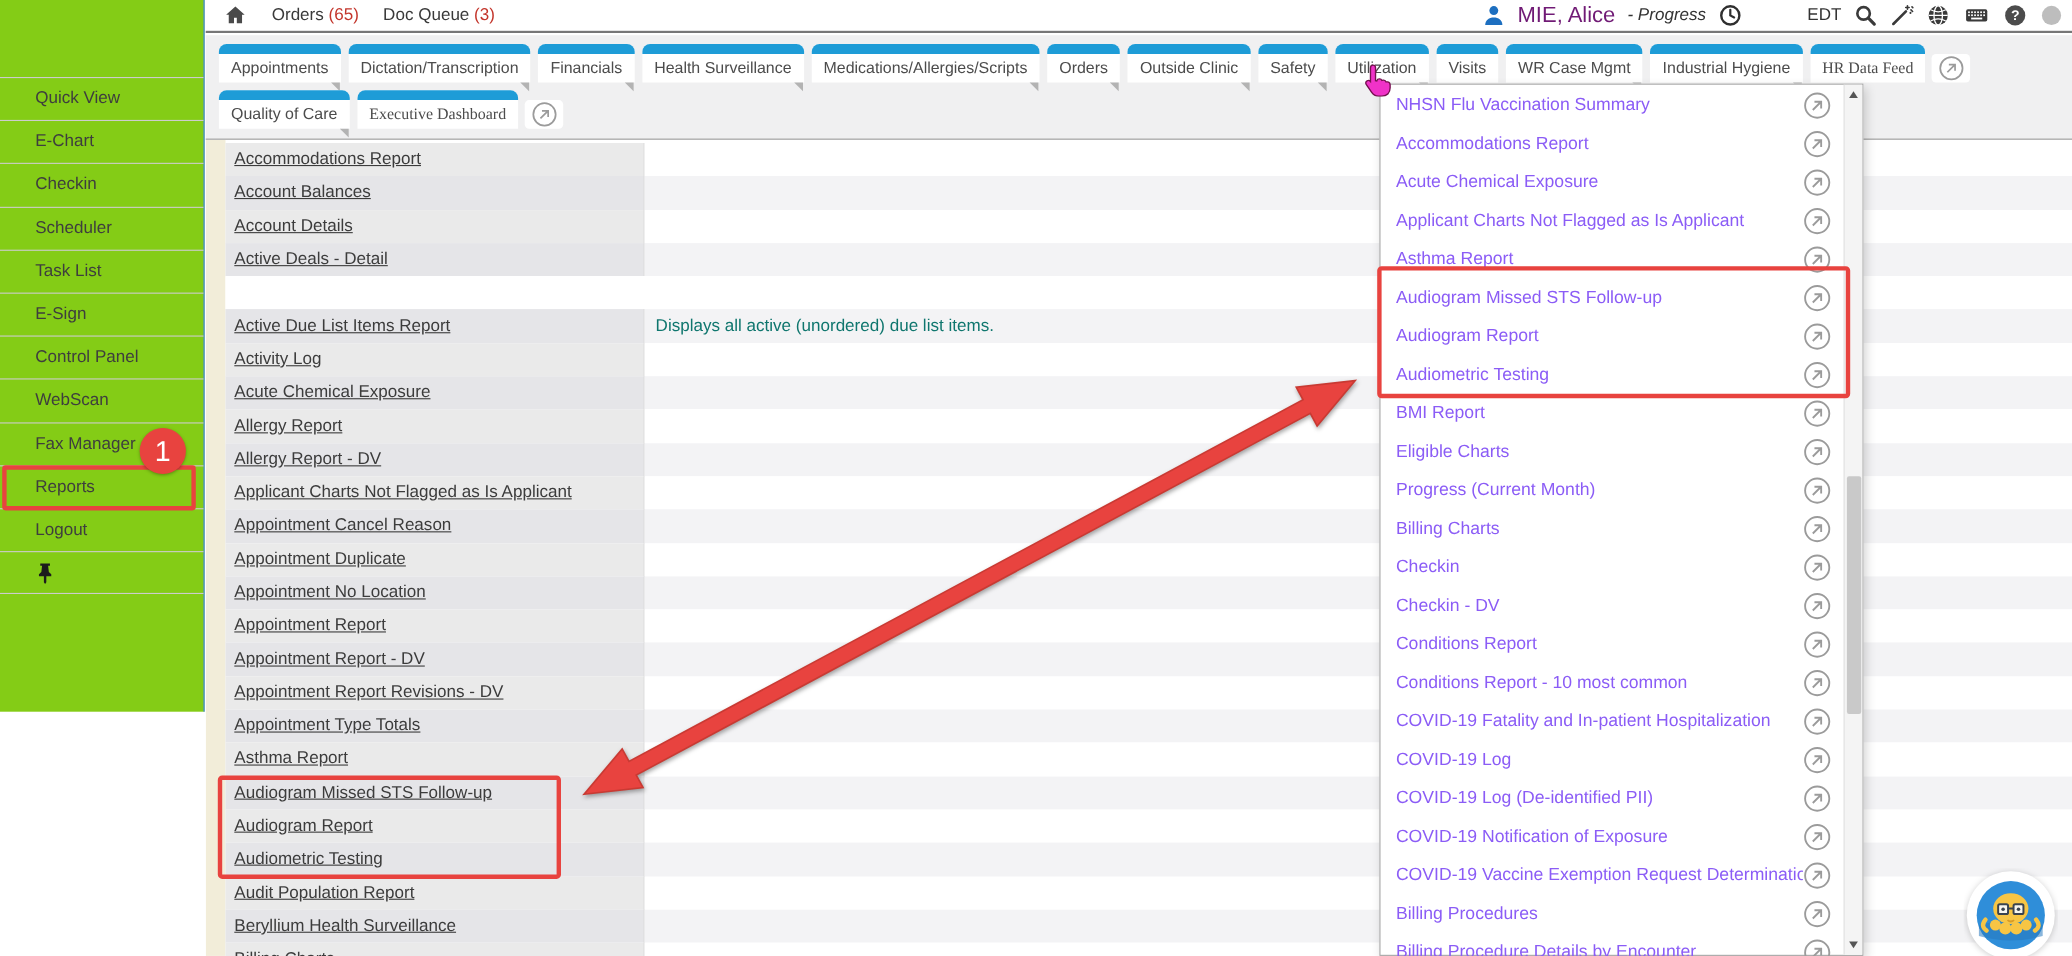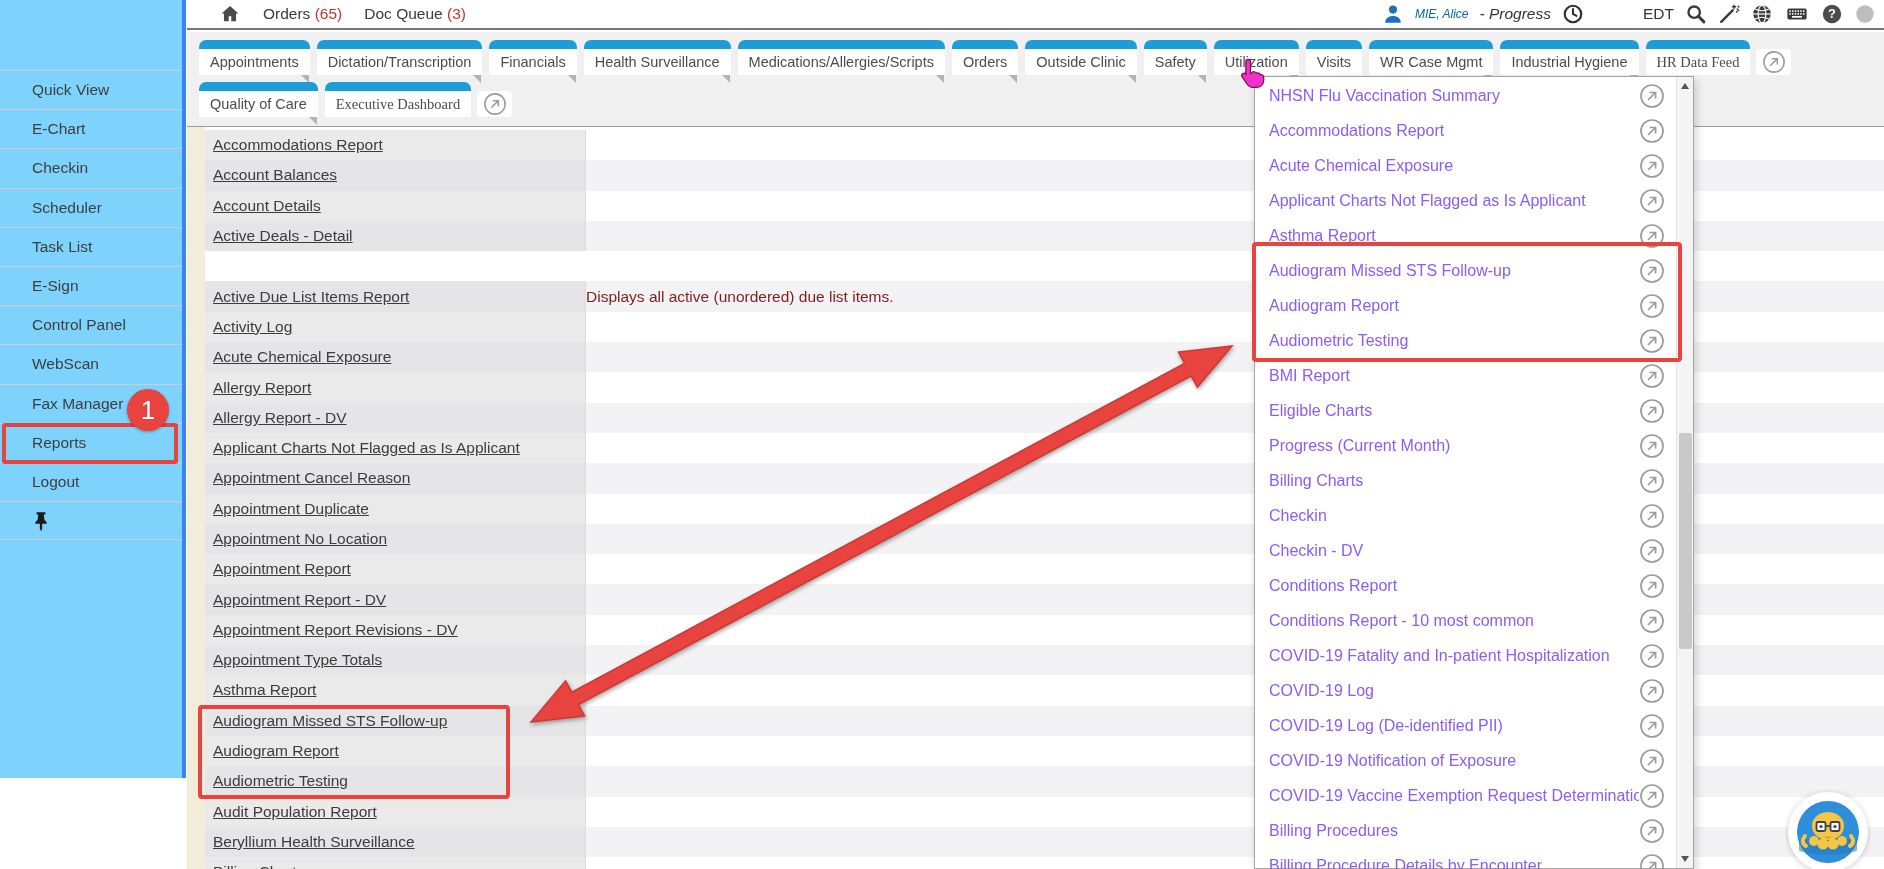--- a/index.html
+++ b/index.html
@@ -4,36 +4,36 @@
 <style>
   * { margin:0; padding:0; box-sizing:border-box; }
   html,body { width:1884px; height:869px; }
   body {
     position:relative; overflow:hidden; background:#fff;
     font-family:"Liberation Sans", sans-serif; color:#3c3c3c;
   }
   svg { display:block; }
 
   
-  #sidebar { position:absolute; left:0; top:0; width:186px; height:778px;
-    background:#7dd3fc; border-right:4px solid #3b82f6; z-index:5; }
+  #sidebar { position:absolute; left:0; top:0; width:186px; height:647px;
+    background:#84cc16; border-right:1px solid #3b82f6; z-index:5; }
   #sidebar .spacer { height:70px; }
   .side-item { height:39.2px; line-height:38px; border-top:1px solid #ccc;
     padding-left:32px; font-size:15.5px; color:#3e3e3e; cursor:pointer; white-space:nowrap; }
   .pin-row { height:39px; border-top:1px solid #ccc; border-bottom:1px solid #ccc;
     display:flex; align-items:center; padding-left:30px; }
 
   
   #header { position:absolute; left:187px; top:0; width:1697px; height:30px;
-    background:#fff; border-bottom:2px solid #777; display:flex; align-items:center; z-index:4;padding-left:16px; }
+    background:#fff; border-bottom:2px solid #777; display:flex; align-items:center; z-index:4; }
   #header .left { display:flex; align-items:center; gap:22px; margin-left:16px; }
   .nav-item { font-size:15.5px; color:#3a3a3a; cursor:pointer; white-space:nowrap; }
   .nav-item .count { color:#c3352b; }
   #header .right { margin-left:auto; margin-right:8px; display:flex; align-items:center; gap:11px; }
-  .user-name { font-size:12px; color:#0369a1;font-style:italic; }
+  .user-name { font-size:20px; color:#701a75; }
   .user-role { font-size:15.5px; color:#333; font-style:italic; }
   .tz { font-size:15.5px; color:#333;margin-left:48px; }
   .hicon { width:22px; height:22px; cursor:pointer; }
 
   
   #tabstrip { position:absolute; left:187px; top:32px; width:1697px; height:95px;
     background:#f0f0f1; border-bottom:1px solid #9c9c9c; z-index:3; }
   .tabrow { position:absolute; left:12px; display:flex; gap:7px; align-items:flex-start;text-align:right; }
   #tabrow1 { top:8px; }
   #tabrow2 { top:50px; }
@@ -51,22 +51,22 @@
   .tab.external .ext { display:flex; }
 
   
   #content { position:absolute; left:187px; top:127px; width:1697px; height:742px; overflow:hidden; }
   #gutter { position:absolute; left:0; top:0; width:18px; height:742px; background:#f2edd9; }
   #rows { position:absolute; left:18px; top:3px; width:1679px; }
   .row { display:flex; height:30.3px; }
   .cell-link { width:381px; background:#eaeaea; border-right:1px solid #dcdcdc;
     display:flex; align-items:center; padding-left:8px; }
   .row:nth-child(even) .cell-link { background:#e5e5e8; }
-  .cell-desc { flex:1; background:#fff; display:flex; align-items:center; padding-left:0;
-    font-size:15.5px; color:#7f1d1d; }
+  .cell-desc { flex:1; background:#fff; display:flex; align-items:center; padding-left:10px;
+    font-size:15.5px; color:#0f766e; }
   .row:nth-child(even) .cell-desc { background:#f3f3f5; }
   .report-link { font-size:15.5px; color:#3c3c3c; text-decoration:underline; cursor:pointer; white-space:nowrap; }
 
   
   #dropdown { position:absolute; left:1254px; top:76px; width:440px; height:793px;
     background:#fff; border:1px solid #a5a5a5; box-shadow:2px 4px 9px rgba(0,0,0,.18); z-index:20; }
   #dd-items { position:absolute; left:0; top:1px; right:17px; }
   .dd-item { height:35px; display:flex; align-items:center; padding:0 11px 0 14px;
     font-size:16px; color:#8b5cf6; cursor:pointer; }
   .dd-item .lbl { flex:1; white-space:nowrap; overflow:hidden; }

